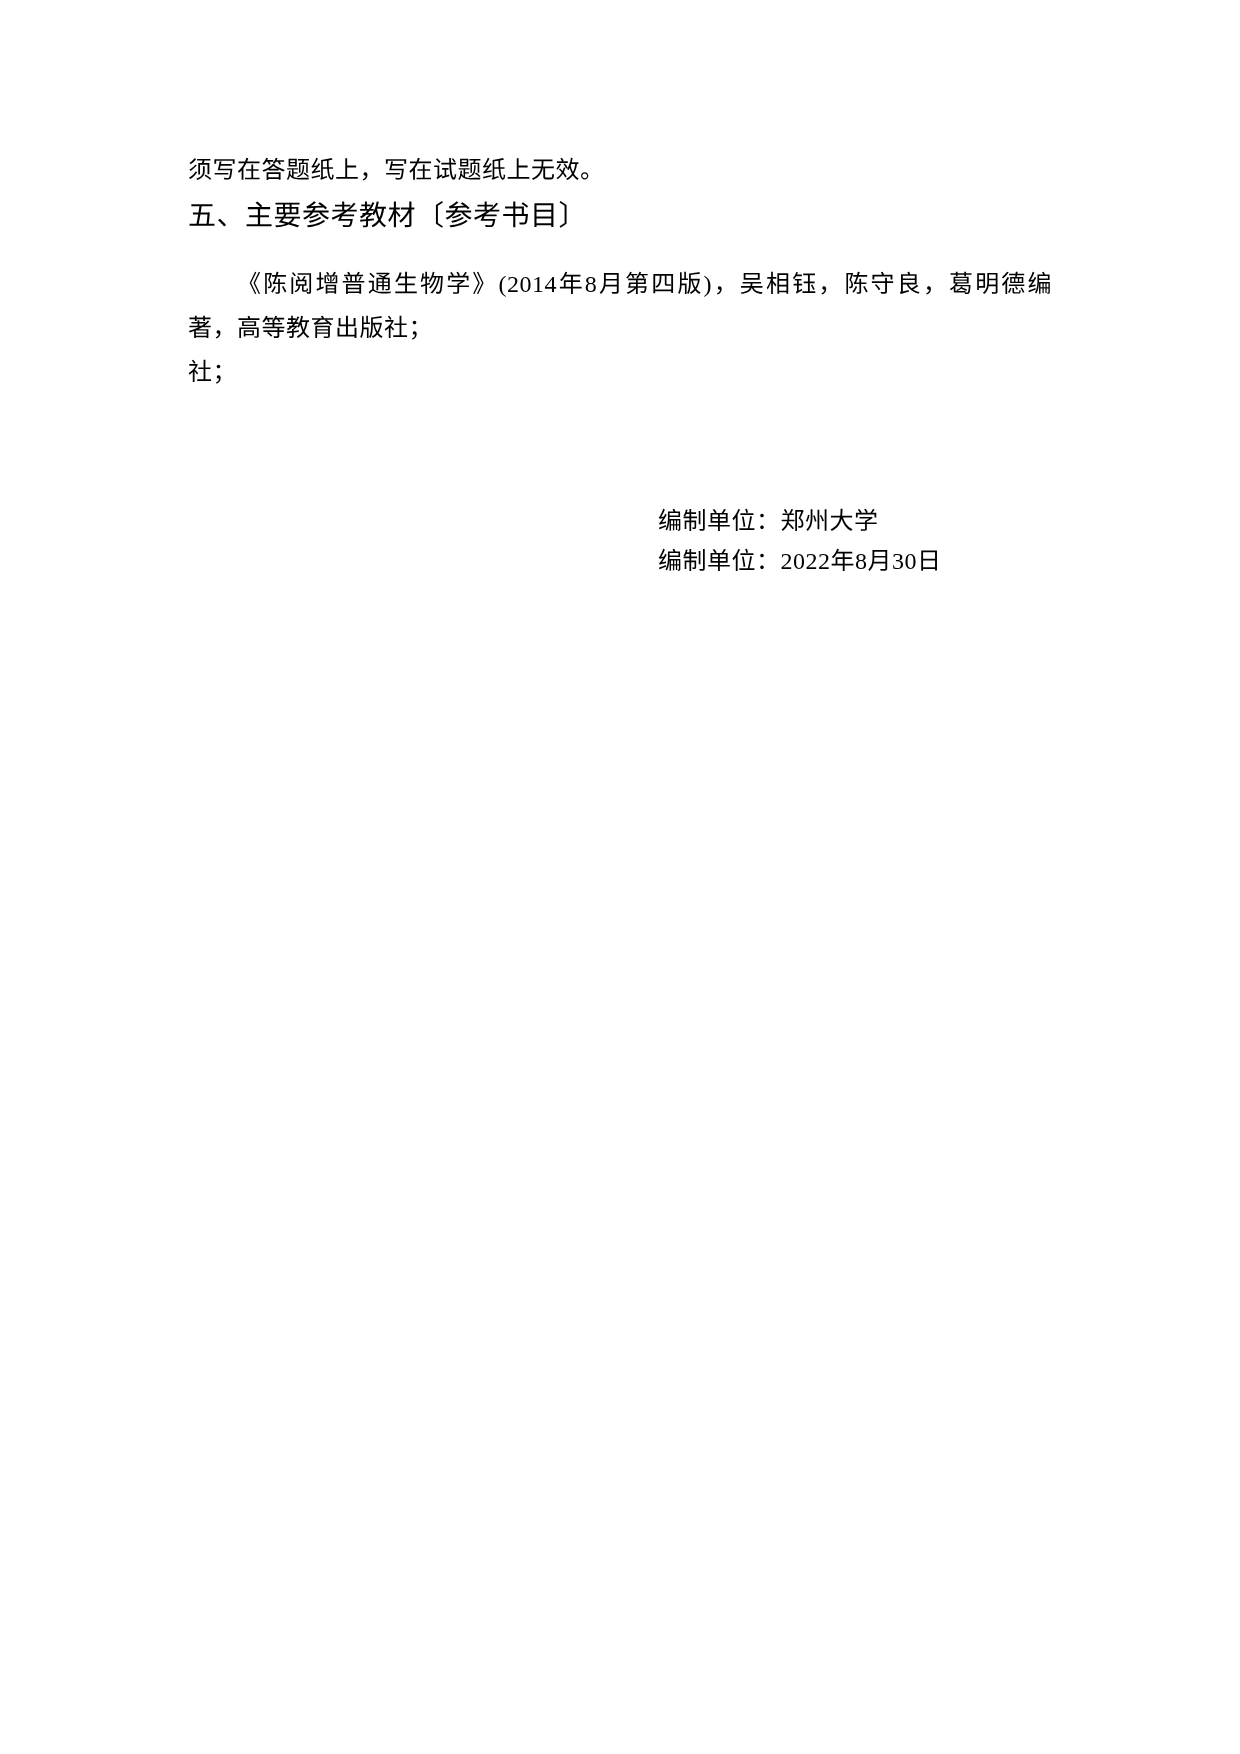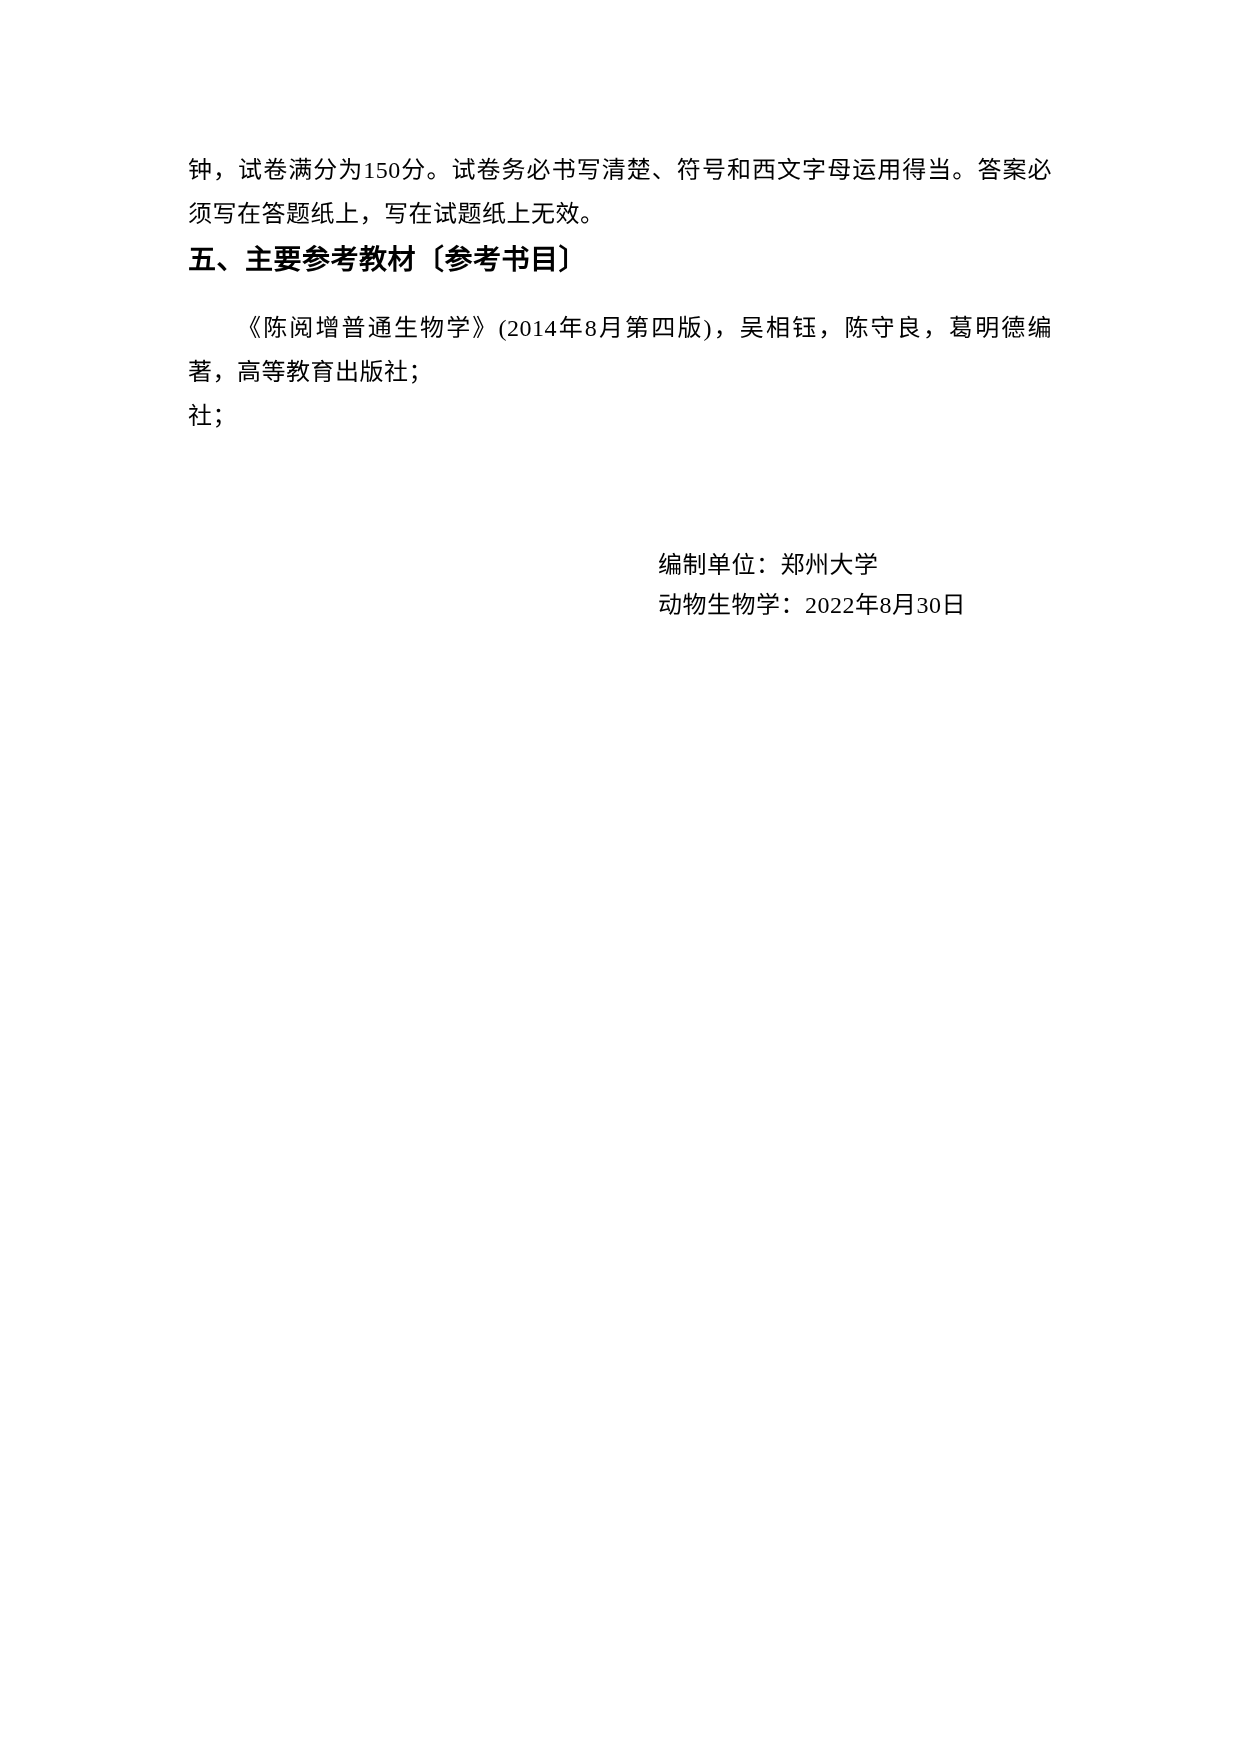--- a/index.html
+++ b/index.html
@@ -38,21 +38,21 @@
     white-space: normal;
     text-align-last: justify;
   }
   
   .line.indent {
     text-indent: 49px;
   }
   .section-heading {
     font-size: 28px;
     line-height: 48px;
-    font-weight: bold;
+    font-weight: normal;
     margin: 0 0 22px 0;
     letter-spacing: 0.5px;
     white-space: nowrap;
   }
   .colophon {
     margin-top: 107px;
     padding-left: 470px;
   }
   .colophon .line {
     line-height: 40px;
@@ -61,21 +61,20 @@
     text-align-last: left;
   }
 </style>
 </head>
 <body>
 
 <div class="page">
   <div class="content">
 
     <div>
-      <div class="line full">钟，试卷满分为150分。试卷务必书写清楚、符号和西文字母运用得当。答案必</div>
       <div class="line">须写在答题纸上，写在试题纸上无效。</div>
     </div>
 
     <div class="section-heading">五、主要参考教材〔参考书目〕</div>
 
     <div>
 
       <div>
         <div class="line indent full">《陈阅增普通生物学》(2014年8月第四版)，吴相钰，陈守良，葛明德编</div>
         <div class="line">著，高等教育出版社；</div>
@@ -83,17 +82,17 @@
 
       <div>
         <div class="line">社；</div>
       </div>
 
 
     </div>
 
     <div class="colophon">
       <div class="line">编制单位：郑州大学</div>
-      <div class="line">动物生物学：2022年8月30日</div>
+      <div class="line">编制单位：2022年8月30日</div>
     </div>
 
   </div>
 </div>
 
 </body></html>

